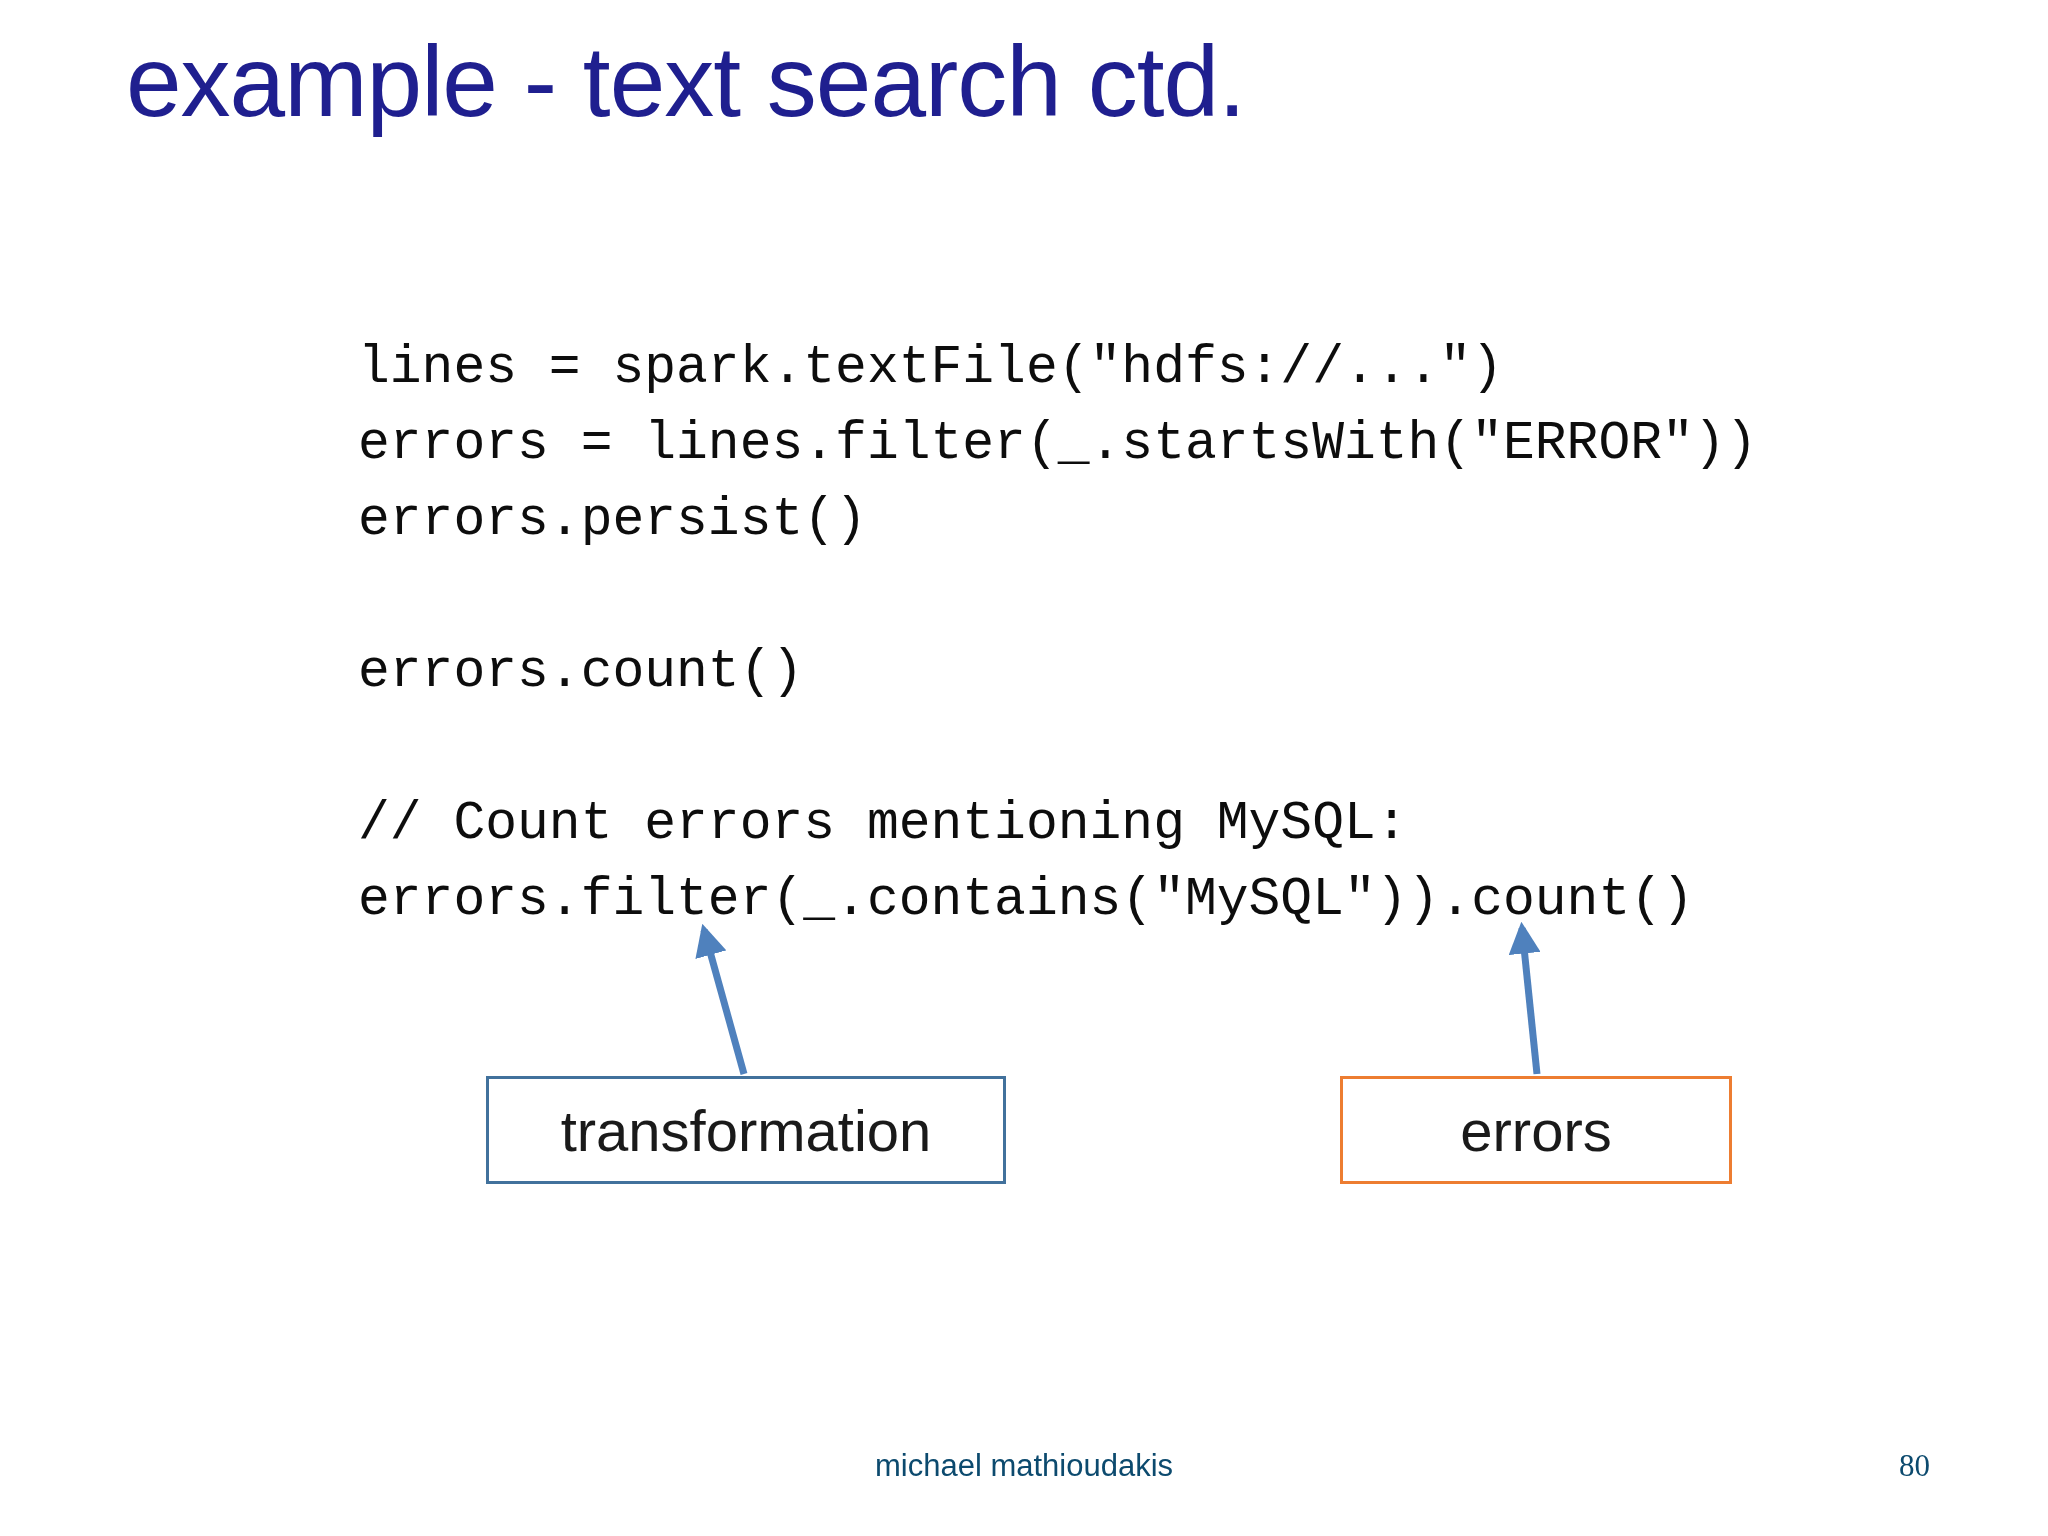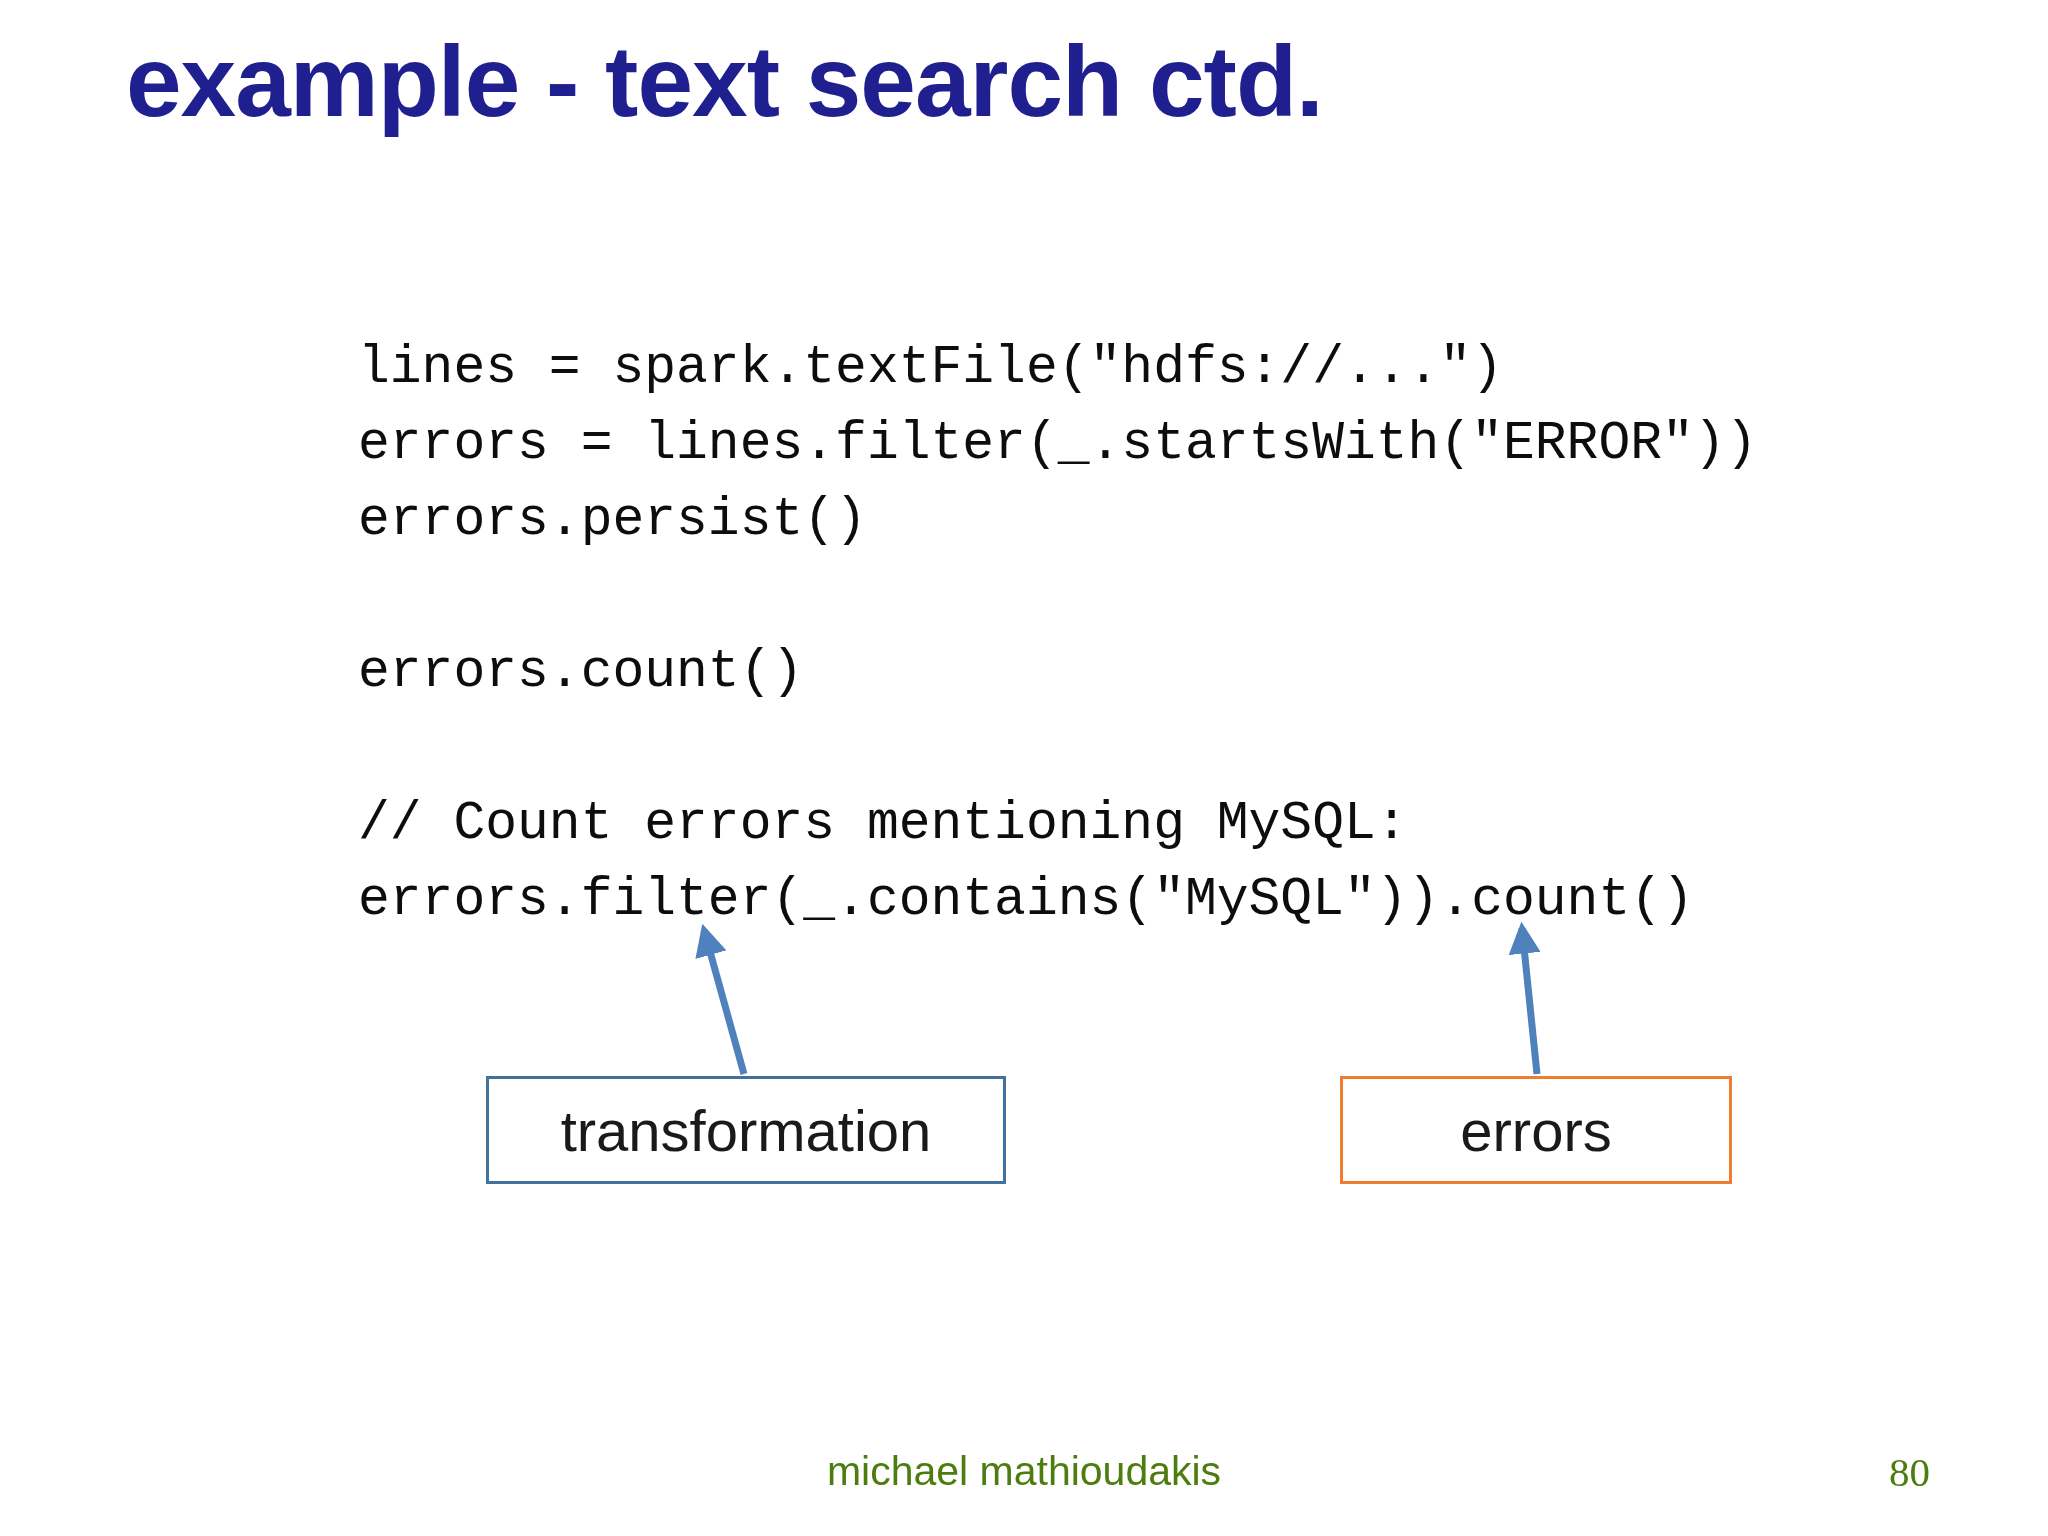--- a/index.html
+++ b/index.html
@@ -11,21 +11,21 @@
     overflow: hidden;
     font-family: "Liberation Sans", sans-serif;
   }
   .title {
     position: absolute;
     left: 126px;
     top: 24px;
     margin: 0;
     font-family: "Liberation Sans", sans-serif;
     font-size: 100px;
-    font-weight: 700;
+    font-weight: 400;
     letter-spacing: -1px;
     color: #1F1F8F;
     white-space: nowrap;
   }
   .code {
     position: absolute;
     left: 358px;
     top: 330px;
     font-family: "Liberation Mono", monospace;
     font-size: 53px;
@@ -62,22 +62,22 @@
   .label-box.action {
     left: 1340px; top: 1076px;
     width: 392px; height: 108px;
     border-color: #ED7D31;
   }
   .footer {
     position: absolute;
     left: 0; right: 0;
     top: 1448px;
     height: 40px;
-    font-size: 41px;
-    color: #4d7c0f;
+    font-size: 31px;
+    color: #0c4a6e;
   }
   .footer .author {
     position: absolute;
     left: 0; right: 0;
     text-align: center;
   }
   .footer .page-number {
     position: absolute;
     right: 118px;
     top: 0;

